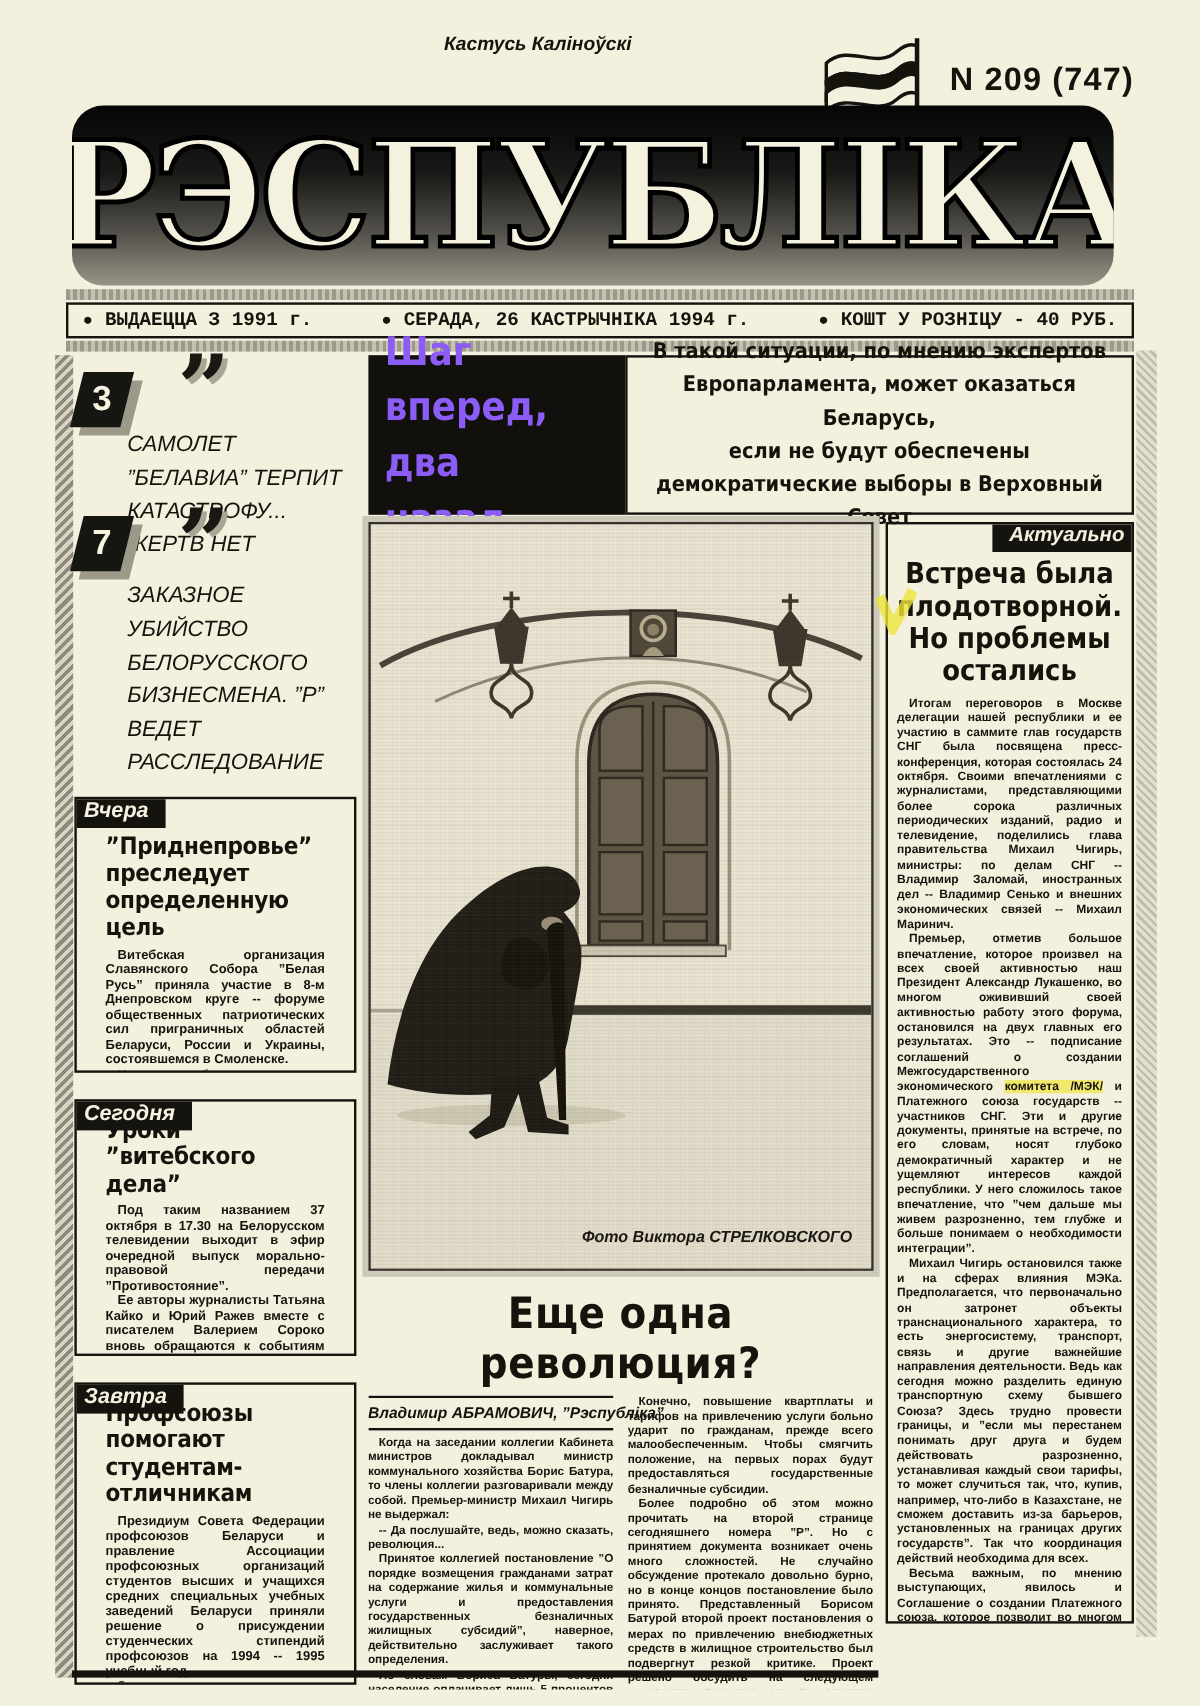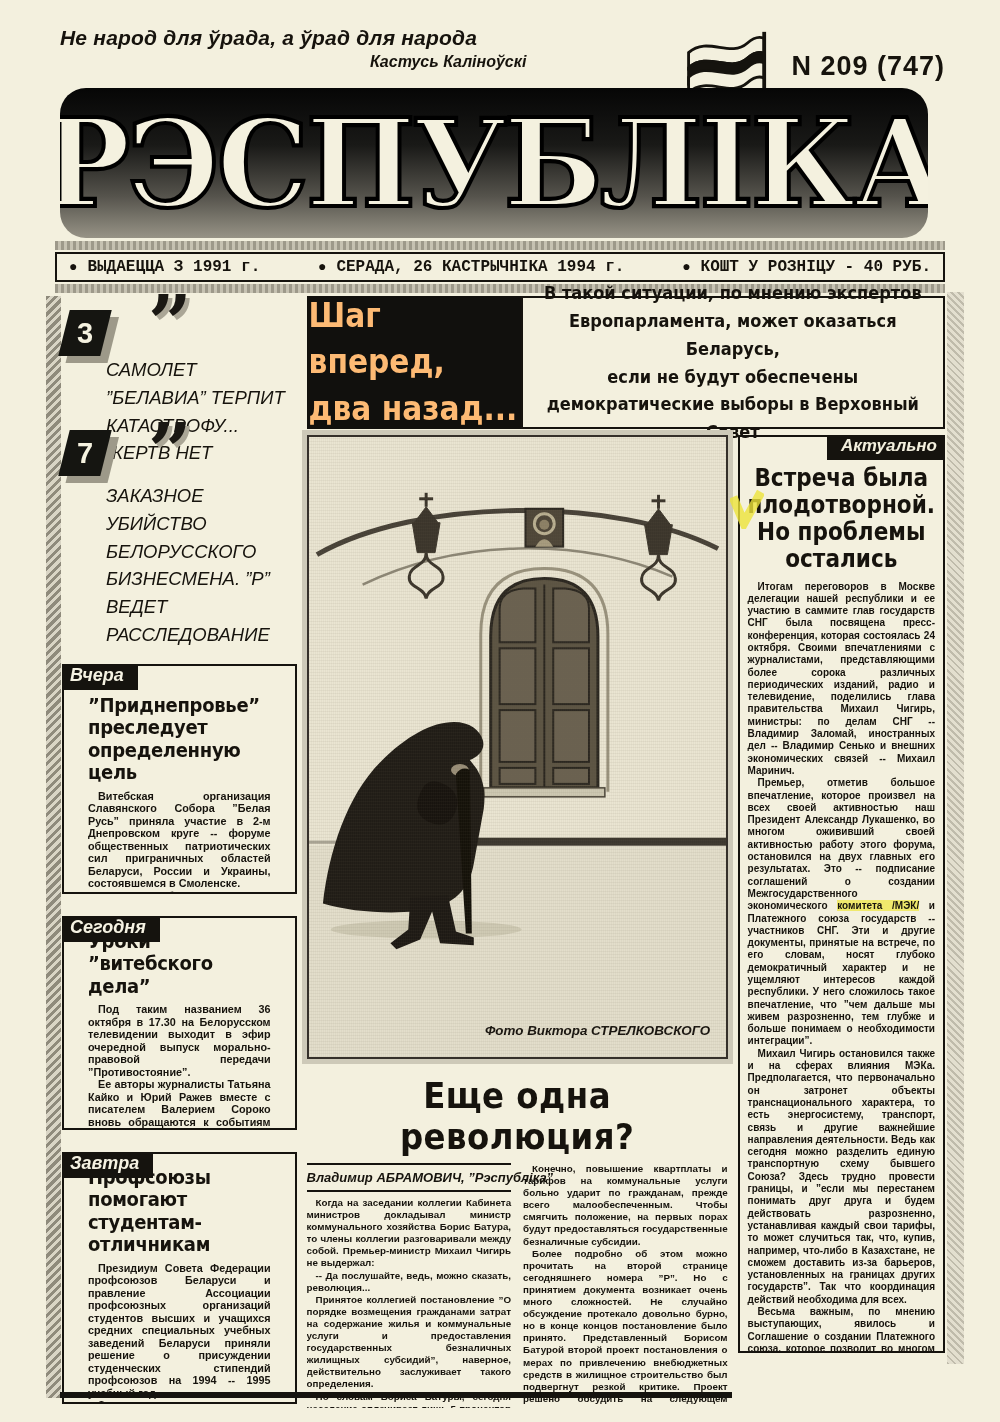--- a/index.html
+++ b/index.html
@@ -56,22 +56,22 @@
   .sbox1 { height:230px; } .sbox2 { height:214px; } .sbox3 { height:252px; }
   .slabel { position:absolute; top:0; left:0; background:#15130e; color:#f5f2e2;
     font-style:italic; font-weight:bold; font-size:18px; padding:1px 14px 4px 8px; margin:-2px 0 0 -2px; }
   .shead { font-family:"DejaVu Sans", sans-serif; font-stretch:condensed; font-weight:bold;
     font-size:20px; line-height:1.12; margin:20px 0 6px; letter-spacing:-.3px; }
   .sbox2 .shead, .sbox3 .shead { margin-top:4px; }
   .sbody p { font-size:10.8px; line-height:12.5px; font-weight:bold; text-align:justify;
     text-indent:10px; margin:0; }
   
   .banner { display:flex; height:133px; }
-  .banner-left { width:214px; background:#11100d; color:#fdba74; display:flex; align-items:center;
-    padding-left:2px; font-family:"DejaVu Sans",sans-serif; font-stretch:condensed;
+  .banner-left { width:214px; background:#11100d; color:#8b5cf6; display:flex; align-items:center;
+    padding-left:14px; font-family:"DejaVu Sans",sans-serif; font-stretch:condensed;
     font-size:33px; font-weight:bold; line-height:1.4; white-space:pre-line; }
   .banner-right { flex:1; border:2px solid #15130e; display:flex; align-items:center;
     justify-content:flex-end; padding:4px 12px; font-family:"DejaVu Sans",sans-serif;
     font-stretch:condensed; font-size:18px; font-weight:bold; line-height:1.55;
     text-align:center; white-space:pre-line; }
   
   .row2 { display:flex; gap:10px; margin-top:6px; }
   .center-col { width:421px; }
   .right-col { flex:1; position:relative; }
   
@@ -104,21 +104,20 @@
 </style>
 </head>
 <body>
 
 <div class="page">
 
   <div class="left-hatch"></div>
   <div class="right-hatch"></div>
 
   <div class="hdr">
-    <div class="motto">Не народ для ўрада, а ўрад для народа</div>
     <div class="motto-author">Кастусь  Каліноўскі</div>
     <div class="issue-wrap">
       <span>
         <svg width="104" height="72" viewBox="0 0 110 76">
           <path d="M8,26 C28,8 52,32 70,16 C78,9 84,9 88,11 L88,27 C84,25 78,25 70,32 C52,48 28,24 8,42 Z" fill="#f3f0de" stroke="#15130e" stroke-width="3"></path>
           <path d="M8,42 C28,24 52,48 70,32 C78,25 84,25 88,27 L88,43 C84,41 78,41 70,48 C52,64 28,40 8,58 Z" fill="#15130e" stroke="#15130e" stroke-width="3"></path>
           <path d="M8,58 C28,40 52,64 70,48 C78,41 84,41 88,43 L88,59 C84,57 78,57 70,64 C52,80 28,56 8,74 Z" fill="#f3f0de" stroke="#15130e" stroke-width="3" transform="translate(0,-6)"></path>
           <rect x="86" y="4" width="4" height="64" fill="#15130e"></rect>
           <rect x="2" y="66" width="102" height="7" fill="#15130e"></rect>
         </svg>
@@ -158,31 +157,31 @@
             <span>7</span>
           </div>
         <div class="quote-glyph">”</div>
         <div class="teaser-text">ЗАКАЗНОЕ УБИЙСТВО БЕЛОРУССКОГО БИЗНЕСМЕНА. ”Р” ВЕДЕТ РАССЛЕДОВАНИЕ</div>
       </div>
 
       <div class="sbox sbox1">
         <div class="slabel">Вчера</div>
         <div class="shead">”Приднепровье” преследует определенную цель</div>
         <div class="sbody">
-          <p>Витебская организация Славянского Собора ”Белая Русь” приняла участие в 2-м Днепровском круге -- форуме общественных патриотических сил приграничных областей Беларуси, России и Украины, состоявшемся в Смоленске.</p>
+          <p>Витебская организация Славянского Собора ”Белая Русь” приняла участие в 8-м Днепровском круге -- форуме общественных патриотических сил приграничных областей Беларуси, России и Украины, состоявшемся в Смоленске.</p>
           <p>На нем образовано новое межрегиональное социально-экономическое, экологическое и культурное содружество ”Приднепровье”, организаторы которого одной из своих целей поставили интеграцию славянских республик.</p>
         </div>
 
       </div>
 
       <div class="sbox sbox2">
         <div class="slabel">Сегодня</div>
         <div class="shead">Уроки ”витебского дела”</div>
         <div class="sbody">
-          <p>Под таким названием 36 октября в 17.30 на Белорусском телевидении выходит в эфир очередной выпуск морально-правовой передачи ”Противостояние”.</p>
+          <p>Под таким названием 37 октября в 17.30 на Белорусском телевидении выходит в эфир очередной выпуск морально-правовой передачи ”Противостояние”.</p>
           <p>Ее авторы журналисты Татьяна Кайко и Юрий Ражев вместе с писателем Валерием Сороко вновь обращаются к событиям более чем десятилетней давности -- ”витебскому делу”. На основании новых документов, появившихся в последнее время, они задаются вопросом: все ли было сделано, чтобы установить истину в печально известном ”витебском деле”?</p>
         </div>
 
       </div>
 
       <div class="sbox sbox3">
         <div class="slabel">Завтра</div>
         <div class="shead">Профсоюзы помогают студентам-отличникам</div>
         <div class="sbody">
           <p>Президиум Совета Федерации профсоюзов Беларуси и правление Ассоциации профсоюзных организаций студентов высших и учащихся средних специальных учебных заведений Беларуси приняли решение о присуждении студенческих стипендий профсоюзов на 1994 -- 1995 учебный год.</p>
@@ -267,21 +266,21 @@
 
           <div class="acols">
             <div class="acol">
               <div class="byline">Владимир АБРАМОВИЧ, ”Рэспубліка”</div>
               <p>Когда на заседании коллегии Кабинета министров докладывал министр коммунального хозяйства Борис Батура, то члены коллегии разговаривали между собой. Премьер-министр Михаил Чигирь не выдержал:</p>
               <p>-- Да послушайте, ведь, можно сказать, революция...</p>
               <p>Принятое коллегией постановление ”О порядке возмещения гражданами затрат на содержание жилья и коммунальные услуги и предоставления государственных безналичных жилищных субсидий”, наверное, действительно заслуживает такого определения.</p>
               <p>По словам Бориса Батуры, сегодня население оплачивает лишь 5 процентов этих затрат. На первых порах -- с 15 ноября -- оплата должна возрасти до 35 процентов, с нового года -- до 50, а там -- и до 100. Необходимость таких мер обусловлена кризисной ситуацией в жилищно-коммунальном хозяйстве, предприятия которого во втором полугодии получат дотацию более 200 миллиардов рублей.</p>
             </div>
             <div class="acol">
-              <p>Конечно, повышение квартплаты и тарифов на коммунальные услуги больно ударит по гражданам, прежде всего малообеспеченным. Чтобы смягчить положение, на первых порах будут предоставляться государственные безналичные субсидии.</p>
+              <p>Конечно, повышение квартплаты и тарифов на привлечению услуги больно ударит по гражданам, прежде всего малообеспеченным. Чтобы смягчить положение, на первых порах будут предоставляться государственные безналичные субсидии.</p>
               <p>Более подробно об этом можно прочитать на второй странице сегодняшнего номера ”Р”. Но с принятием документа возникает очень много сложностей. Не случайно обсуждение протекало довольно бурно, но в конце концов постановление было принято. Представленный Борисом Батурой второй проект постановления о мерах по привлечению внебюджетных средств в жилищное строительство был подвергнут резкой критике. Проект решено обсудить на следующем заседании, так как он, по мнению юристов, противоречит жилищному кодексу.</p>
 
             </div>
           </div>
         </div>
 
         <div class="right-col">
           <div class="vmark">
             <svg width="34" height="40" viewBox="0 0 34 40">
               <polyline points="3,8 14,34 31,3" fill="none" stroke="#ece43a" stroke-width="9" opacity="0.8"></polyline>

